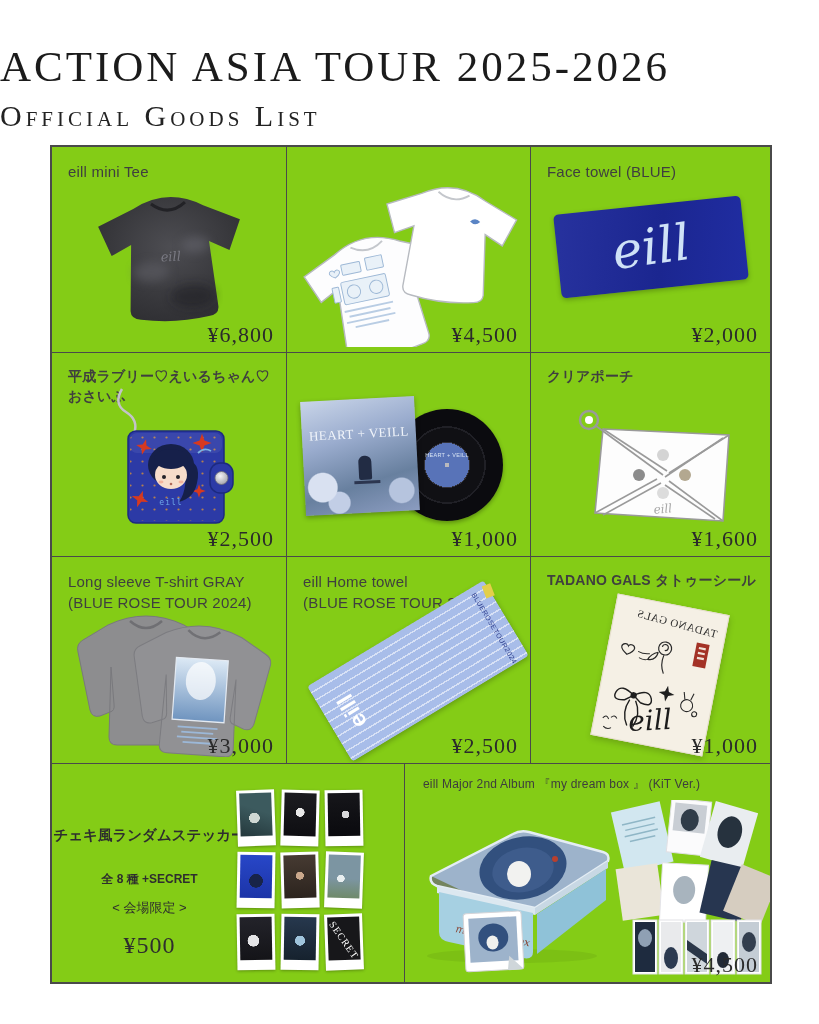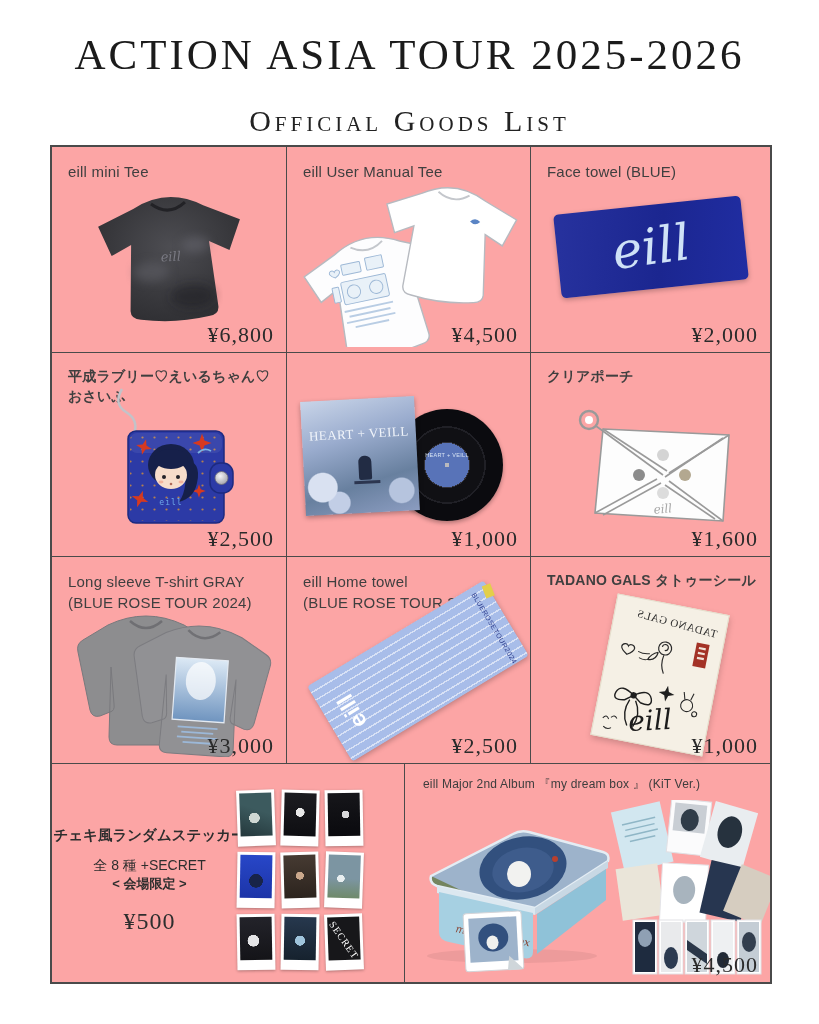--- a/index.html
+++ b/index.html
@@ -1,32 +1,32 @@
 <!DOCTYPE html>
 <html><head>
 <meta charset="utf-8">
 <style>
   html,body{margin:0;padding:0;background:#ffffff;}
   .page{position:relative;width:819px;height:1024px;background:#fff;overflow:hidden;
         font-family:"Liberation Sans",sans-serif;color:#333;}
   
-  .hdr{position:absolute;left:0;top:4px;width:819px;text-align:center;}
+  .hdr{position:absolute;left:0;top:16px;width:819px;text-align:left;}
   .title{margin-top:26px;font-family:"Liberation Serif",serif;font-weight:400;
          font-size:43px;letter-spacing:3px;color:#1b1b1b;}
-  .subtitle{margin-top:25px;font-family:"Liberation Serif",serif;font-variant:small-caps;
+  .subtitle{margin-top:8px;font-family:"Liberation Serif",serif;font-variant:small-caps;
             font-size:30px;letter-spacing:4px;color:#222;}
   
   .tbl{position:absolute;left:50px;top:145px;width:722px;box-sizing:border-box;
        border:2px solid #4a4a4a;background:#4a4a4a;}
   .row{display:grid;gap:1px;background:#4a4a4a;margin-top:1px;}
   .row:first-child{margin-top:0;}
   .r123{grid-template-columns:234px 243px 239px;}
   .r4{grid-template-columns:352px 365px;}
   .h1{height:205px}.h2{height:203px}.h3{height:206px}.h4{height:218px}
-  .cell{background:#fca5a5;position:relative;overflow:hidden;box-sizing:border-box;}
+  .cell{background:#84cc16;position:relative;overflow:hidden;box-sizing:border-box;}
   .label{position:absolute;left:16px;top:14px;right:10px;font-size:15px;color:#3f3f3f;
          letter-spacing:.2px;line-height:1.4;}
   .label.jp{font-weight:600;font-size:14px;}
   .price{position:absolute;right:12px;bottom:4px;font-family:"Liberation Serif",serif;
          font-size:22px;letter-spacing:1px;color:#2b2b2b;}
   .art{position:absolute;inset:0;}
   .art svg{position:absolute;}
   
   .towel3{position:absolute;left:26px;top:58px;width:188px;height:84px;border-radius:5px;
           transform:rotate(-6deg);box-shadow:0 2px 5px rgba(0,0,0,.25);
@@ -63,22 +63,22 @@
   .towel8 .side{position:absolute;right:12px;top:6px;writing-mode:vertical-rl;
           font-size:7px;color:#2e3e8e;letter-spacing:.5px;}
   .towel8 .tag{position:absolute;right:-3px;top:5px;width:9px;height:13px;background:#e3cf4a;
           transform:rotate(10deg);}
   
   .tattoo{position:absolute;left:72px;top:46px;width:112px;height:142px;background:#f5f0e5;
           transform:rotate(11deg);box-shadow:1px 3px 6px rgba(0,0,0,.18);border:1px solid #e4ddcb;}
   
   .cheki-left{position:absolute;left:0;top:62px;width:195px;text-align:center;color:#2e2e2e;}
   .cheki-left .l1{font-size:14.5px;font-weight:600;}
-  .cheki-left .l2{font-size:14px;font-weight:400;margin-top:12px;}
-  .cheki-left .l3{font-size:13px;font-weight:700;}
+  .cheki-left .l2{font-size:12px;font-weight:700;margin-top:26px;}
+  .cheki-left .l3{font-size:13px;font-weight:400;margin-top:11px;}
   .cheki-left .p{margin-top:15px;font-family:"Liberation Serif",serif;font-size:24px;
           letter-spacing:1px;font-weight:400;}
   .cheki-grid{position:absolute;left:185px;top:26px;display:grid;
           grid-template-columns:repeat(3,38px);gap:6px 6px;}
   .pol{width:38px;height:56px;background:#fff;box-shadow:0 1px 3px rgba(0,0,0,.3);
        padding:3px 3px 10px;box-sizing:border-box;position:relative;}
   .pol:nth-child(1){transform:rotate(-2deg)}.pol:nth-child(2){transform:rotate(1.5deg)}
   .pol:nth-child(3){transform:rotate(-1deg)}.pol:nth-child(4){transform:rotate(1deg)}
   .pol:nth-child(5){transform:rotate(-1.5deg)}.pol:nth-child(6){transform:rotate(2deg)}
   .pol:nth-child(7){transform:rotate(-1deg)}.pol:nth-child(8){transform:rotate(1deg)}
@@ -143,21 +143,20 @@
               </g>
               <path d="M58,12 Q75,26 92,12" fill="none" stroke="#222226" stroke-width="3"></path>
               <text x="75" y="70" text-anchor="middle" font-size="13" font-style="italic" font-family="DejaVu Serif, serif" fill="#7a7a83">eill</text>
             </g>
           </svg>
         </div>
         <div class="price">¥6,800</div>
       </div>
 
       <div class="cell">
-        <div class="label">eill User Manual Tee</div>
         <div class="art">
           <svg style="left:16px;top:34px" width="215" height="166" viewBox="0 0 215 166">
             <defs>
               <path id="tee" d="M40,16 Q75,-4 110,16 L146,32 L134,62 L114,52 L120,118 Q120,126 110,127 Q76,133 42,127 Q32,126 32,118 L36,52 L16,62 L4,32 Z"></path>
             </defs>
 
             <g transform="translate(2,50) rotate(-12 75 60) scale(0.95)">
               <use href="#tee" fill="#fdfdfe" stroke="#b7bac0" stroke-width="1.5"></use>
               <path d="M58,12 Q75,24 92,12" fill="none" stroke="#c4c7cc" stroke-width="2"></path>
               <g stroke="#9db8d6" fill="#e9f1f8" stroke-width="1">

